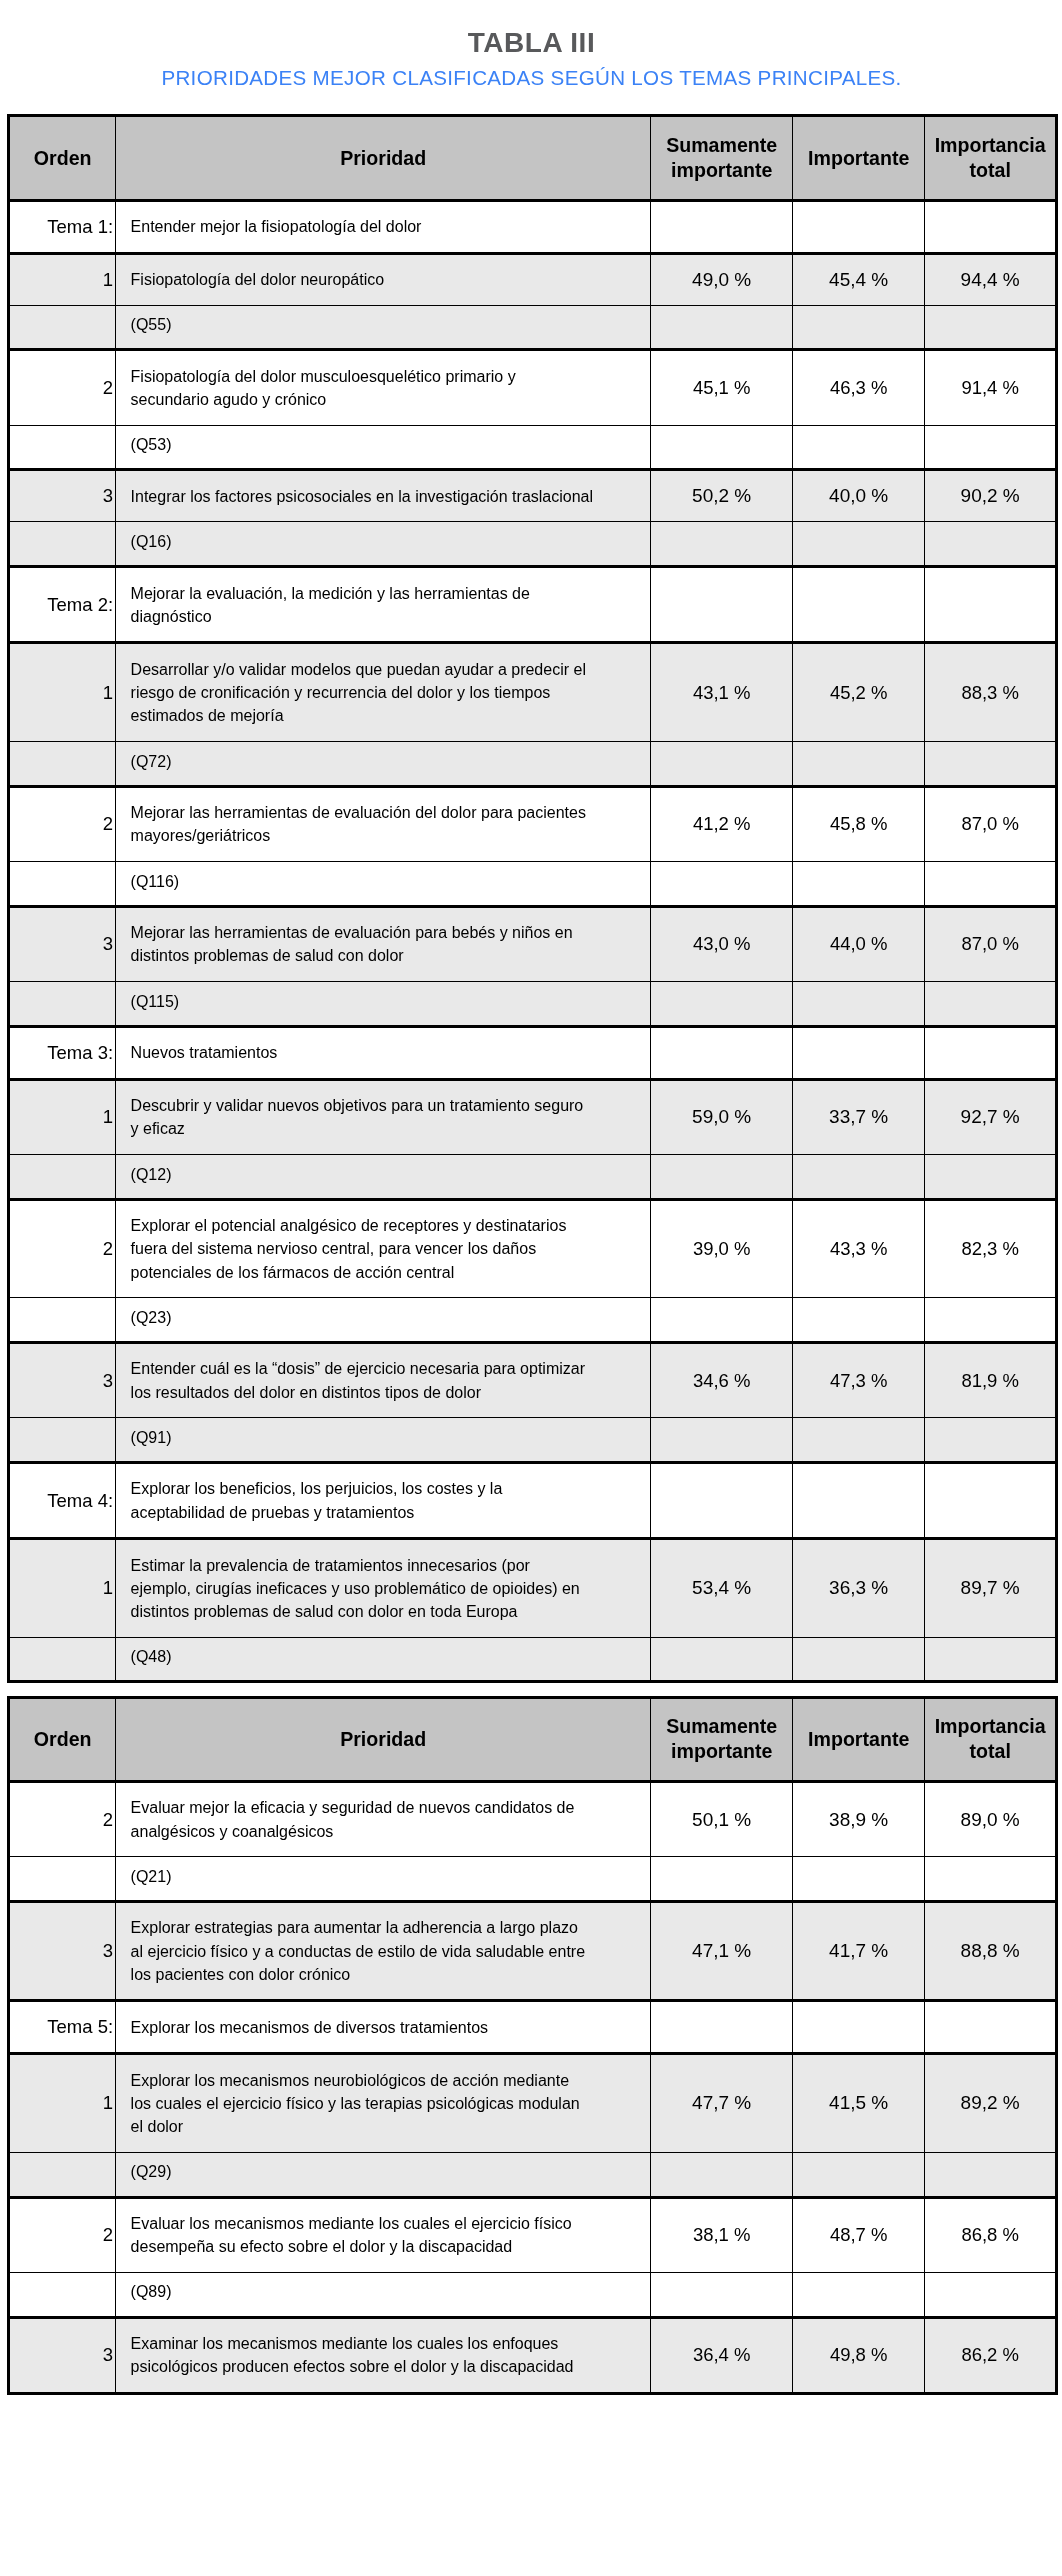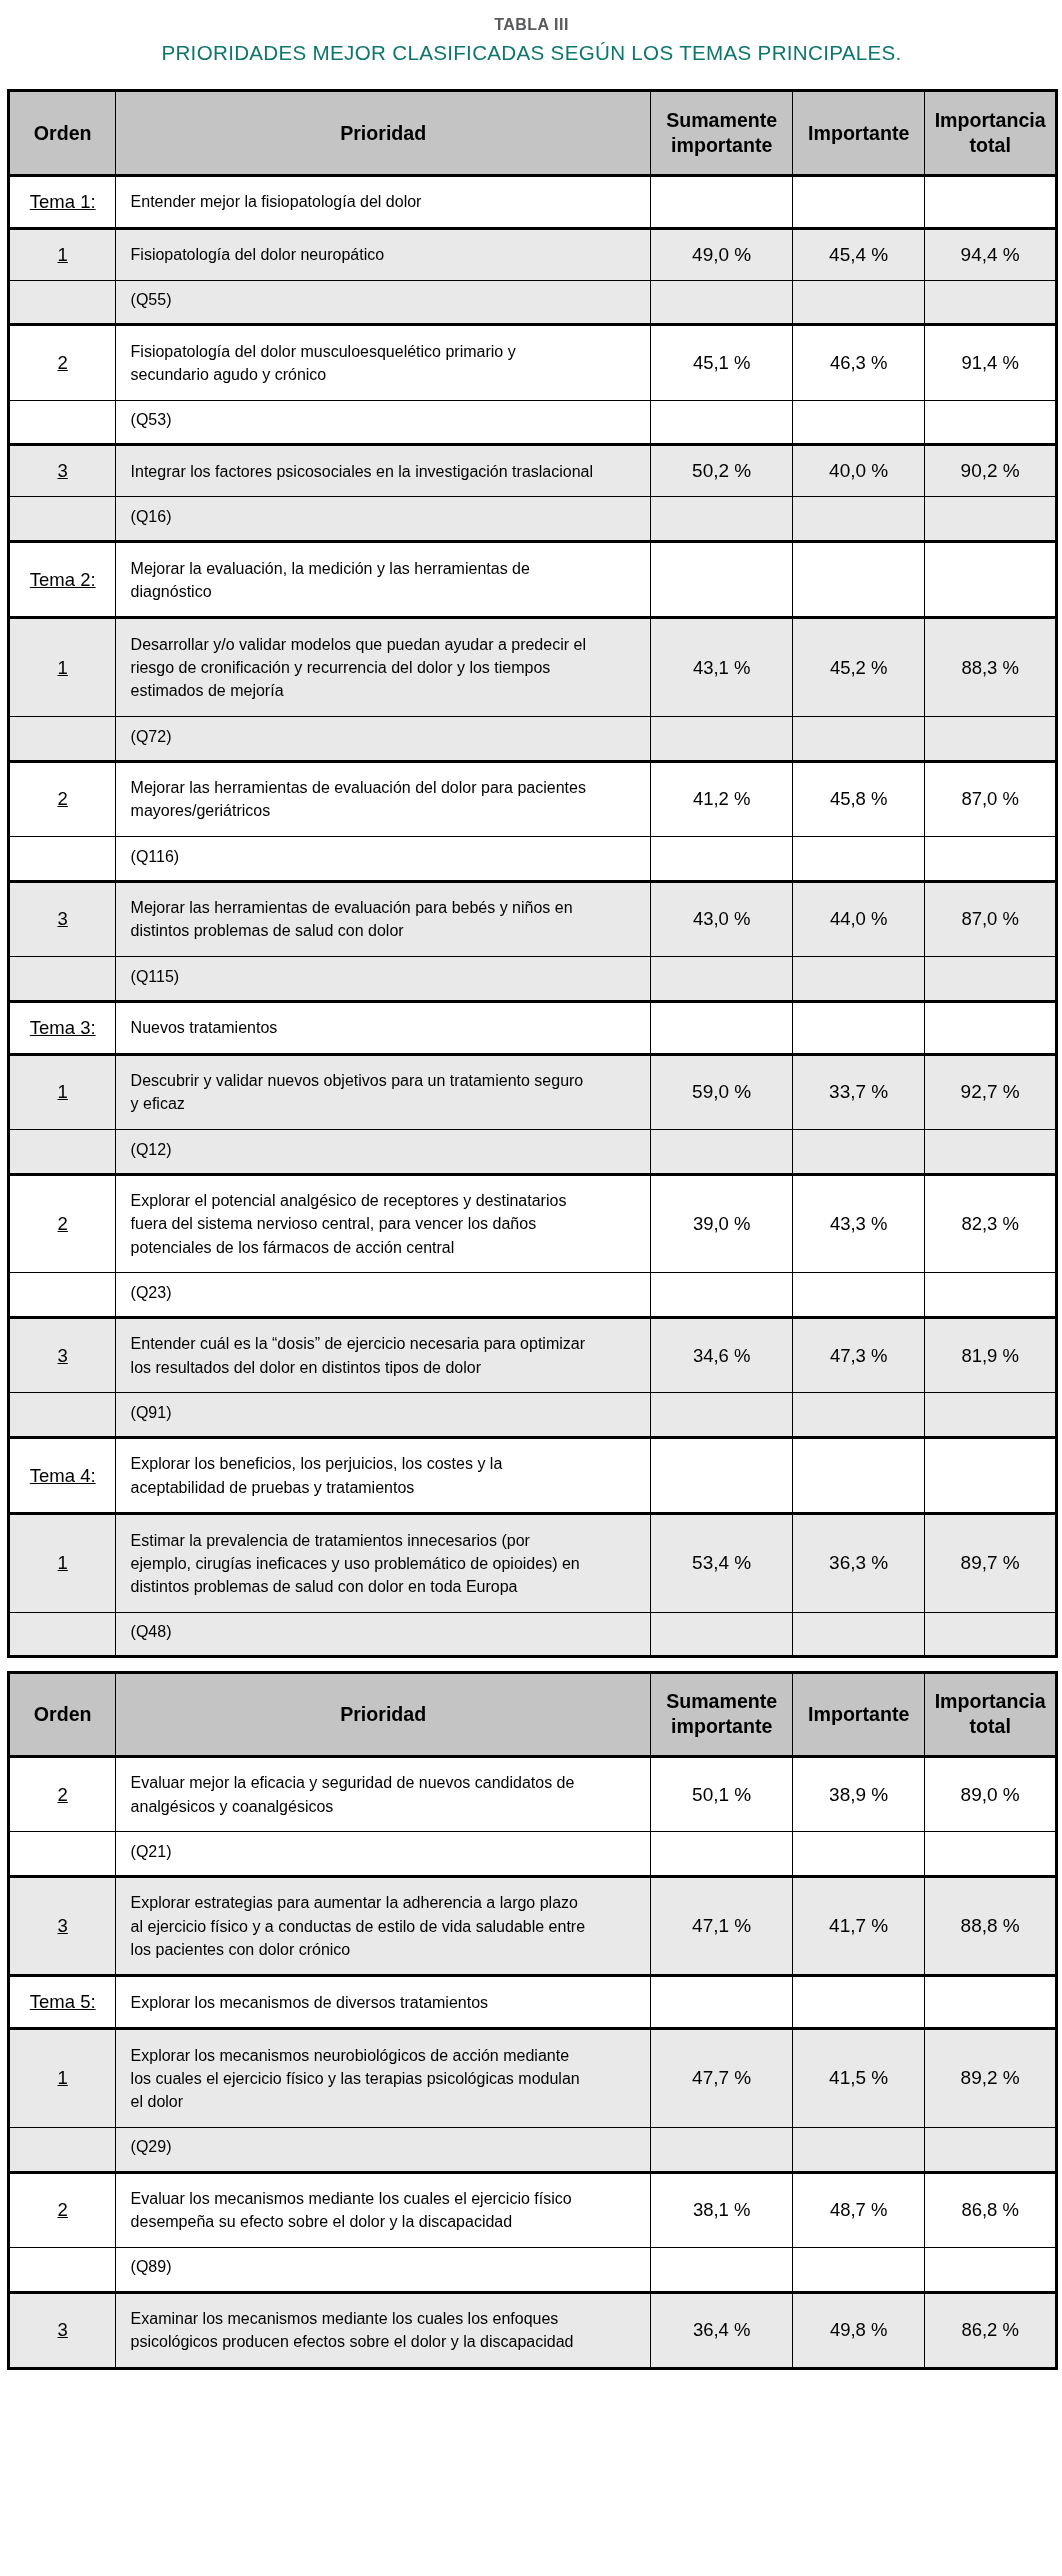--- a/index.html
+++ b/index.html
@@ -4,42 +4,42 @@
 <style>
   html, body { margin: 0; padding: 0; background: #ffffff; }
   body {
     width: 1063px; min-height: 3371px;
     font-family: "Liberation Sans", sans-serif;
     color: #000;
     -webkit-font-smoothing: antialiased;
   }
   .page { box-sizing: border-box; width: 1063px; padding: 11.3px 7.2px 5.2px; }
   .title {
-    text-align: center; font-size: 16px; font-weight: bold;
-    color: #58595b; letter-spacing: 0.5px; margin-top: 5px;
+    text-align: center; font-size: 28px; font-weight: bold;
+    color: #58595b; letter-spacing: 0.5px; margin-top: 16px;
   }
   .subtitle {
     text-align: center; font-size: 20.6px; font-weight: normal;
-    color: #0f766e; margin-top: 7.2px; letter-spacing: 0.3px;
+    color: #3b82f6; margin-top: 7.2px; letter-spacing: 0.3px;
   }
   table.prio {
     width: 1048px; margin: 24px auto 0;
     border-collapse: collapse; table-layout: fixed;
     border: 3.6px solid #000;
   }
   table.prio + table.prio { margin-top: 12.4px; }
   th, td { border: 1.5px solid #000; vertical-align: middle; box-sizing: border-box; }
   thead th {
     background: #c4c4c4;
     border-bottom: 3.1px solid #000;
     font-size: 19.6px; font-weight: bold; line-height: 1.28;
     padding: 15.5px 4.1px; text-align: center;
   }
   tr.block-start > td { border-top: 3.1px solid #000; }
-  td.orden { text-align: center; font-size: 18.5px; padding: 4.1px 2.1px; text-decoration: underline; }
+  td.orden { text-align: right; font-size: 18.5px; padding: 4.1px 2.1px; }
   td.ptext {
     font-size: 16px; line-height: 1.45; text-align: left;
     padding: 13.4px 57px 13.4px 14.4px;
   }
   tr.q td.ptext { padding-top: 7.7px; padding-bottom: 12px; }
   td.val { text-align: center; font-size: 18.5px; padding: 4.1px 2.1px; }
   td.val.boldval { font-weight: normal; font-size: 19px; }
   tr.shaded td { background: #e9e9e9; }
 </style>
 </head>

